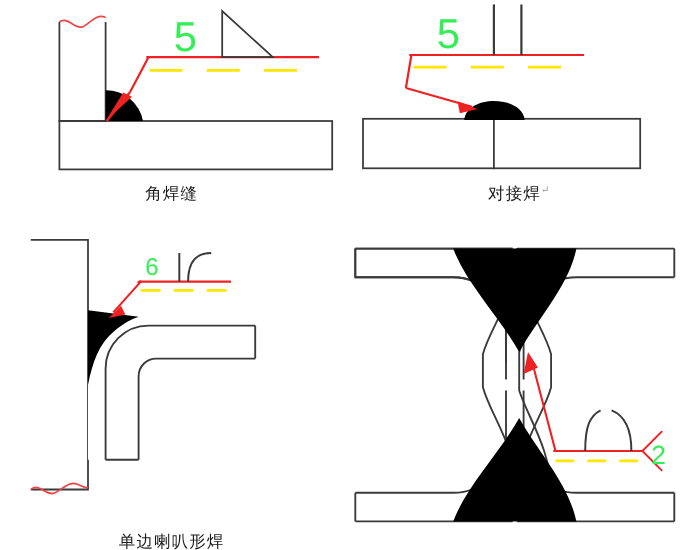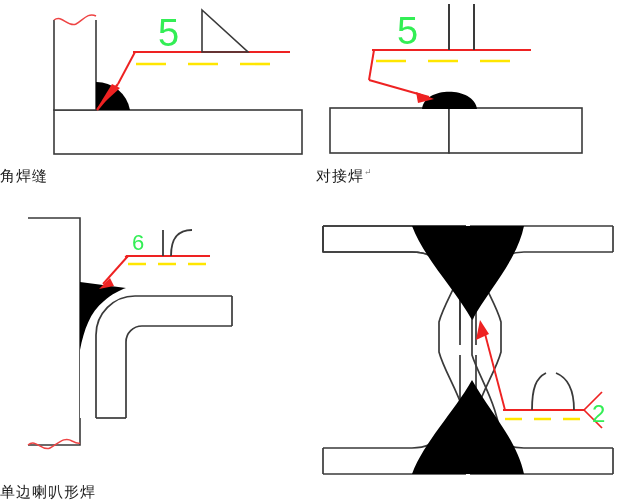--- a/index.html
+++ b/index.html
@@ -20,21 +20,21 @@
     top: 0;
     width: 624px;
     height: 500px;
     background: #ffffff;
   }
   .panel {
     position: absolute;
   }
   .caption {
     position: absolute;
-    text-align: left;
+    text-align: center;
     font-size: 15px;
     color: #1a1a1a;
     font-family: "Liberation Serif", "DejaVu Serif", serif;
     letter-spacing: 1px;
     white-space: nowrap;
   }
   .pilcrow {
     font-size: 9px;
     color: #8a8a8a;
     vertical-align: super;

